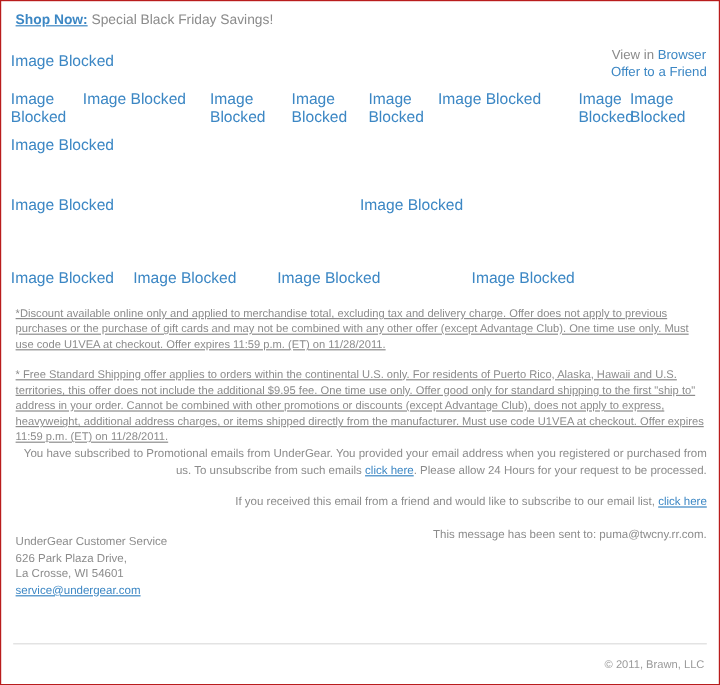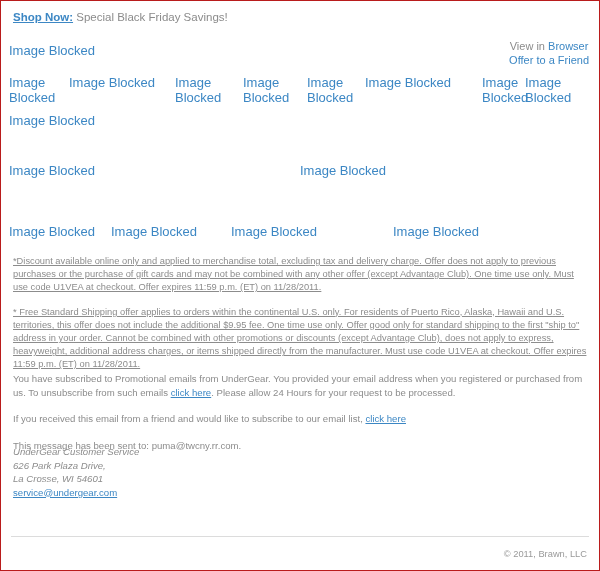--- a/index.html
+++ b/index.html
@@ -118,40 +118,41 @@
 
   
   .notices {
     position: absolute;
     left: 12px;
     top: 371px;
     width: 576px;
     font-size: 9.6px;
     line-height: 13.6px;
     color: #8c8c8c;
+    text-align: right;
   }
   .notices p { margin: 0 0 13px 0; }
   .notices a { color: #3c87c4; text-decoration: underline; }
 
   
   .footer {
     position: absolute;
     left: 12px;
     top: 444px;
     font-size: 9.6px;
     line-height: 13.6px;
     color: #8c8c8c;
   }
   .footer .privacy {
     display: block;
     color: #3c87c4;
     font-size: 10px;
     margin-bottom: 14px;
   }
-  .footer .addr-line { display: block; font-style: italic; }
+  .footer .addr-line { display: block; }
   .footer .email-link {
     display: block;
     color: #3c87c4;
     text-decoration: underline;
   }
 
   .footer-rule {
     position: absolute;
     left: 10px;
     top: 535px;

